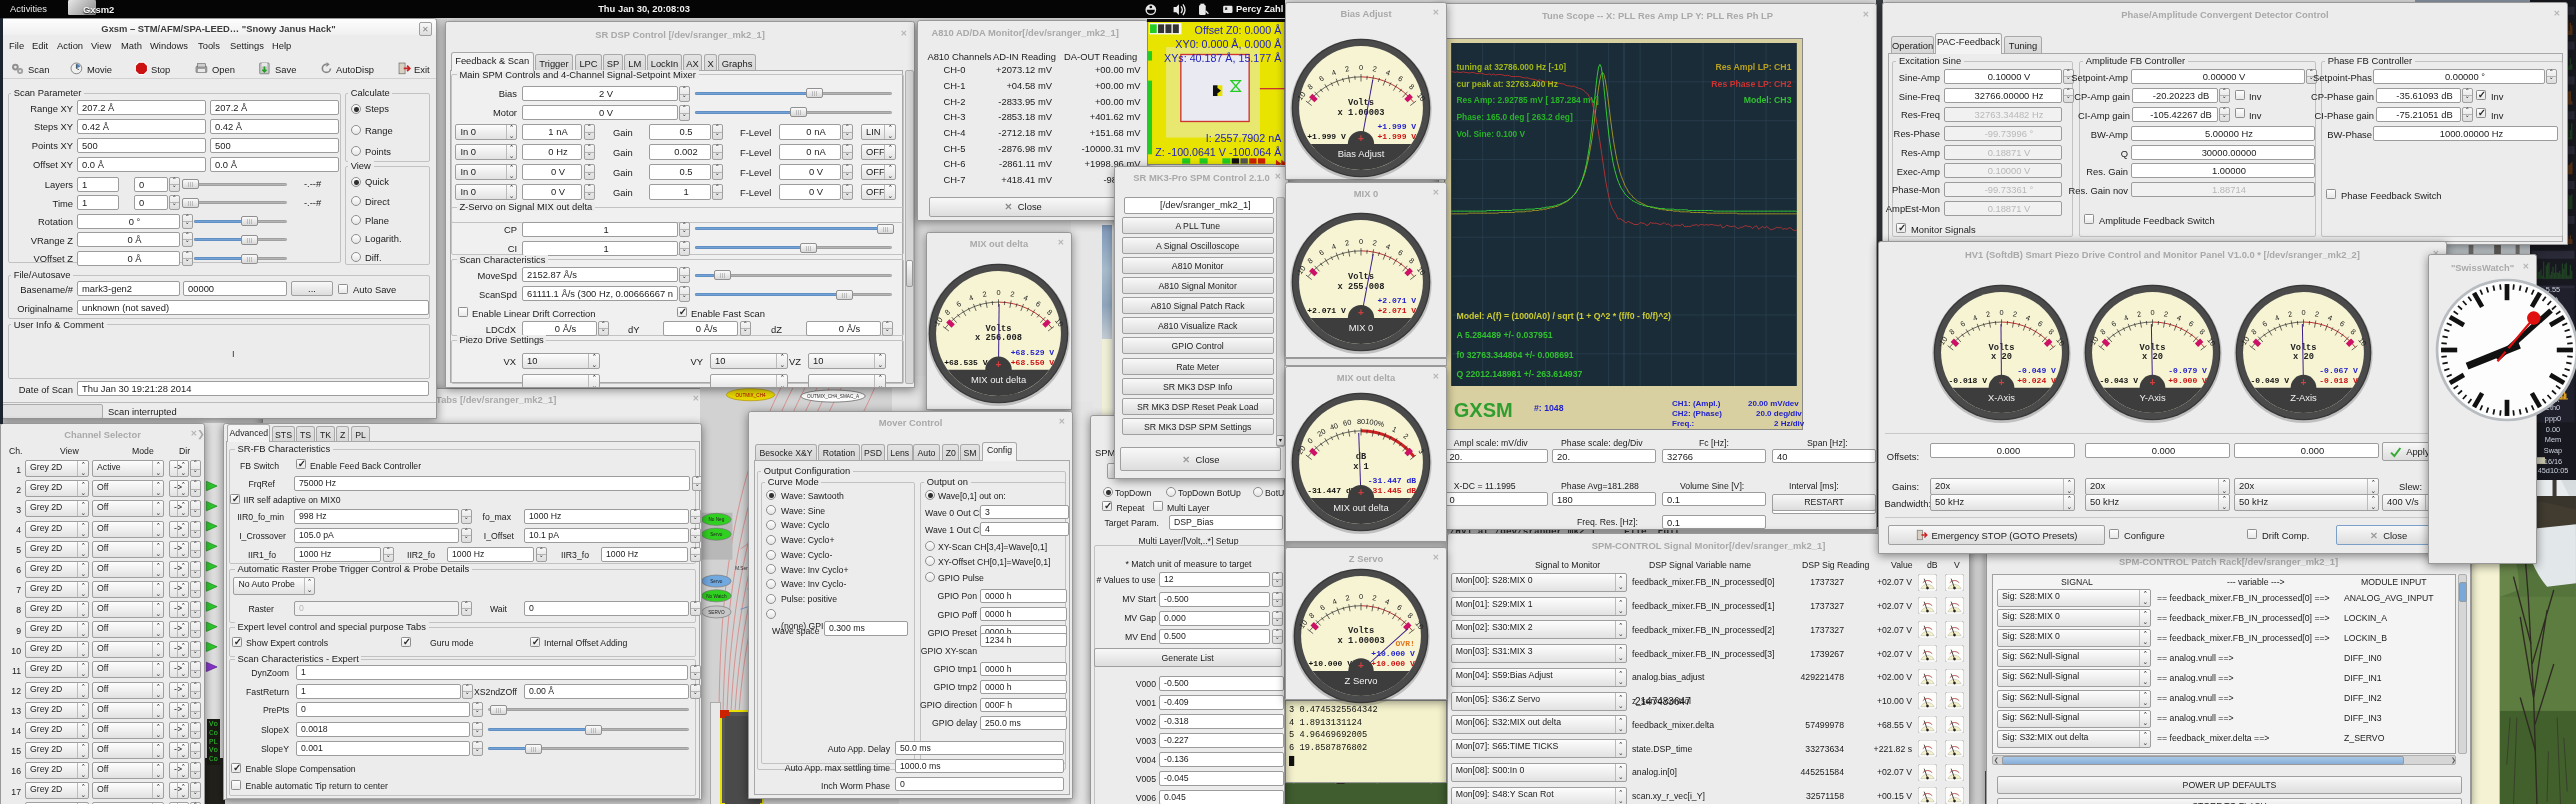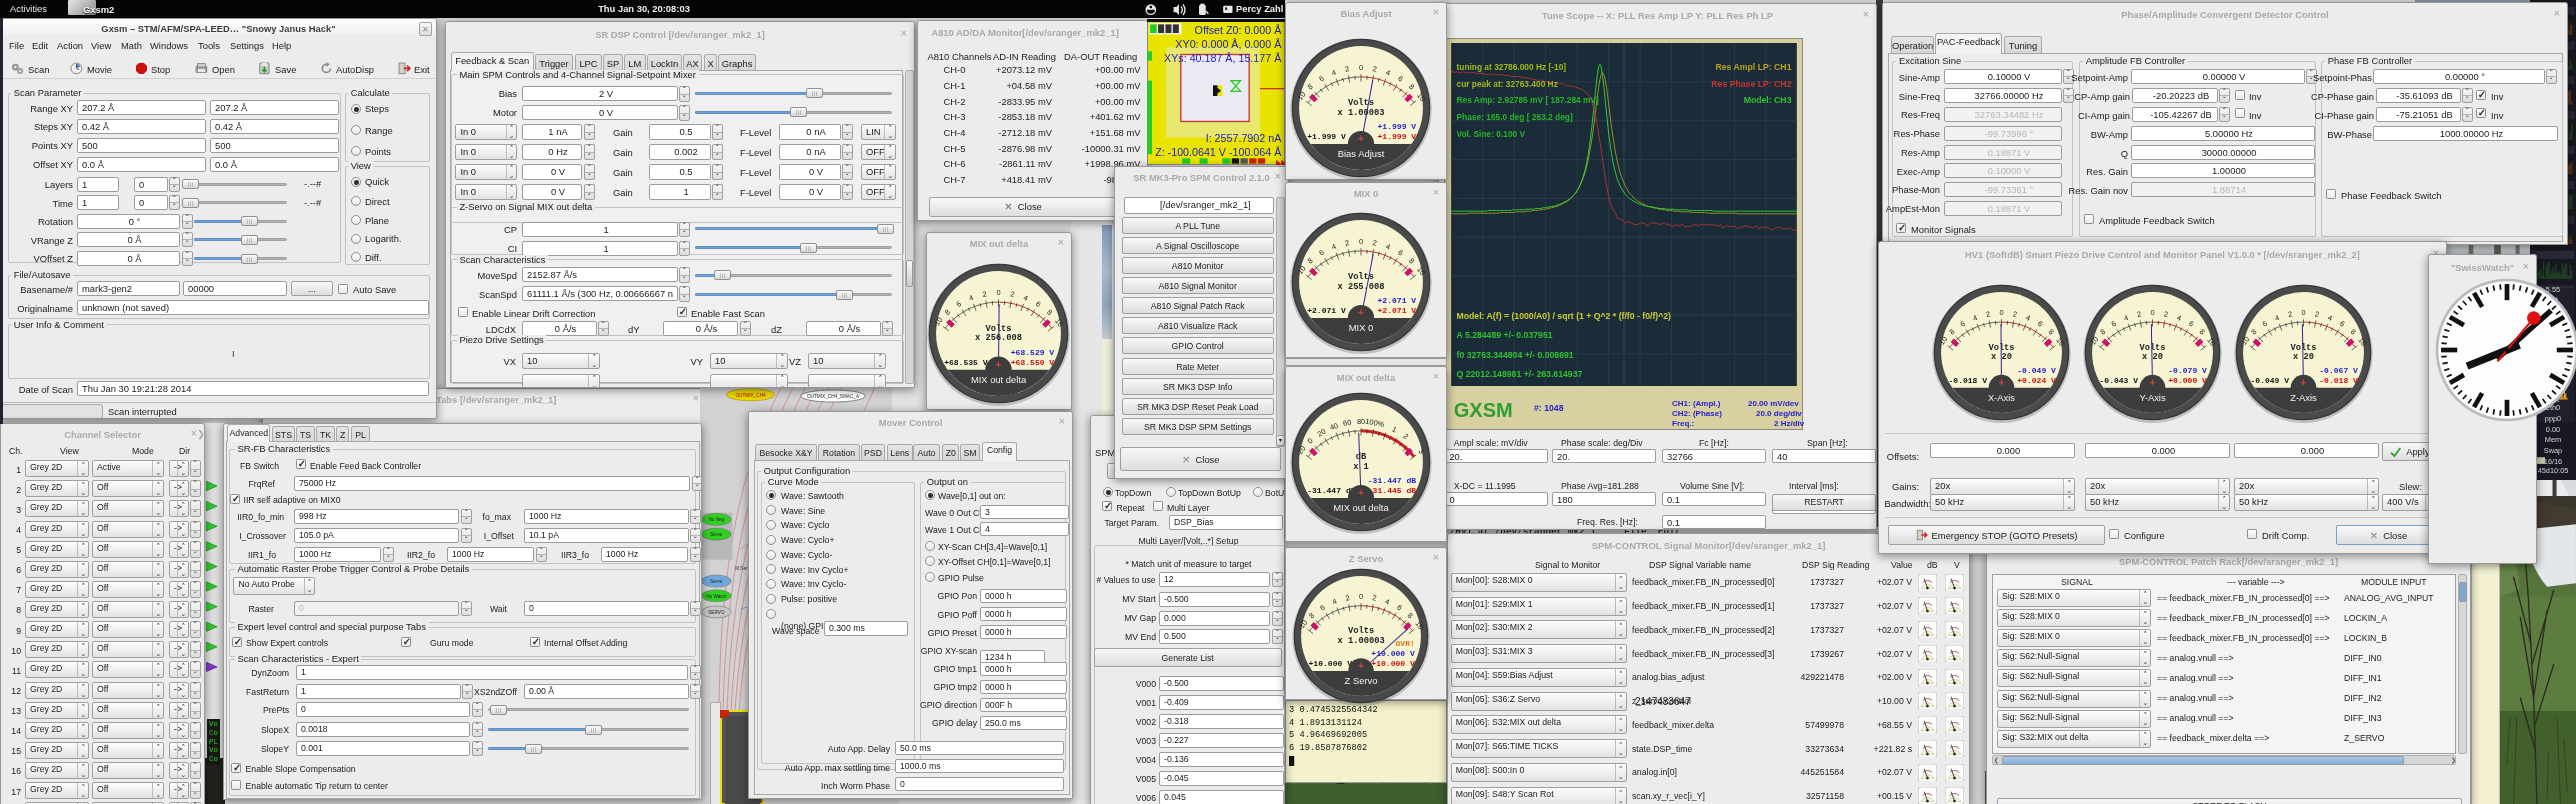--- a/index.html
+++ b/index.html
@@ -937,21 +937,21 @@
 <div class="lbl" style="font-size:8.7px;color:#1a1a1a;left:189px;top:146px;">XY-Offset CH[0,1]=Wave[0,1]</div>
 <div class="radio" style="left:176px;top:160px"></div>
 <div class="lbl" style="font-size:8.7px;color:#1a1a1a;left:189px;top:162px;">GPIO Pulse</div>
 <div class="lbl" style="font-size:8.7px;color:#1a1a1a;left:27px;top:180px;width:201px;text-align:right;">GPIO Pon</div>
 <div class="entry " style="left:231px;top:177px;width:87px;height:14px;font-size:8.7px">0000 h</div>
 <div class="lbl" style="font-size:8.7px;color:#1a1a1a;left:27px;top:199px;width:201px;text-align:right;">GPIO Poff</div>
 <div class="entry " style="left:231px;top:195px;width:87px;height:14px;font-size:8.7px">0000 h</div>
 <div class="lbl" style="font-size:8.7px;color:#1a1a1a;left:27px;top:217px;width:201px;text-align:right;">GPIO Preset</div>
 <div class="entry " style="left:231px;top:213px;width:87px;height:14px;font-size:8.7px">0000 h</div>
 <div class="lbl" style="font-size:8.7px;color:#1a1a1a;left:27px;top:235px;width:201px;text-align:right;">GPIO XY-scan</div>
-<div class="entry " style="left:231px;top:238px;width:65px;height:14px;font-size:8.7px">1234 h</div>
+<div class="entry " style="left:231px;top:221px;width:87px;height:14px;font-size:8.7px">1234 h</div>
 <div class="lbl" style="font-size:8.7px;color:#1a1a1a;left:27px;top:253px;width:201px;text-align:right;">GPIO tmp1</div>
 <div class="entry " style="left:231px;top:250px;width:87px;height:14px;font-size:8.7px">0000 h</div>
 <div class="lbl" style="font-size:8.7px;color:#1a1a1a;left:27px;top:271px;width:201px;text-align:right;">GPIO tmp2</div>
 <div class="entry " style="left:231px;top:268px;width:87px;height:14px;font-size:8.7px">0000 h</div>
 <div class="lbl" style="font-size:8.7px;color:#1a1a1a;left:27px;top:289px;width:201px;text-align:right;">GPIO direction</div>
 <div class="entry " style="left:231px;top:286px;width:87px;height:14px;font-size:8.7px">000F h</div>
 <div class="lbl" style="font-size:8.7px;color:#1a1a1a;left:27px;top:307px;width:201px;text-align:right;">GPIO delay</div>
 <div class="entry " style="left:231px;top:304px;width:87px;height:14px;font-size:8.7px">250.0 ms</div>
 <div class="lbl" style="font-size:8.7px;color:#1a1a1a;left:-60px;top:333px;width:201px;text-align:right;">Auto App. Delay</div>
 <div class="entry " style="left:146px;top:329px;width:169px;height:14px;font-size:8.7px">50.0 ms</div>
@@ -1994,20 +1994,21 @@
 <div class="lbl" style="font-size:8.7px;color:#1a1a1a;left:357px;top:164px;">DIFF_IN3</div>
 <div class="combo" style="left:10px;top:180px;width:154px;height:18px;font-size:8.7px">Sig: S32:MIX out delta<i>⌃<br>⌄</i></div>
 <div class="lbl" style="font-size:8.7px;color:#1a1a1a;left:170px;top:184px;">== feedback_mixer.delta ==&gt;</div>
 <div class="lbl" style="font-size:8.7px;color:#1a1a1a;left:357px;top:184px;">Z_SERVO</div>
 <div class="sbv" style="left:471px;top:23.5px;width:9.4px;height:180px"></div>
 <div class="sbhandle" style="left:472px;top:32px;width:8px;height:20px;background:#7aa8d8"></div>
 <div class="sbh" style="left:5.4px;top:205px;width:464px;height:10px"></div>
 <div class="sbhandle" style="left:14.8px;top:206px;width:402px;height:8.7px;background:linear-gradient(#a8c8e8,#88aed8)"></div>
 <div class="lbl" style="left:6.7px;top:207px;font-size:6px;color:#555">❮</div>
 <div class="lbl" style="left:464px;top:207px;font-size:6px;color:#555">❯</div>
+<div class="btn" style="left:10px;top:226px;width:465px;height:18px;font-size:8.7px">POWER UP DEFAULTS</div>
 <div class="btn" style="left:10px;top:248px;width:465px;height:16px;font-size:8.7px">STORE TO FLASH</div>
 </div>
 <div class="win" style="left:2428px;top:254px;width:109px;height:310px;z-index:10;">
 <div class="title" style="top:6.7px">"SwissWatch"</div>
 <div class="xbtn" style="right:6.7px;top:6.7px">✕</div>
 </div>
 <svg class="abs" style="left:2435px;top:278px;z-index:11" width="144" height="144" viewBox="-107 -107 214 214">
       <circle cx="0" cy="0" r="106" fill="#b8bcc0"></circle>
       <circle cx="0" cy="0" r="102" fill="#fdfdfd"></circle>
       <rect x="-3.5" y="-98" width="7" height="24" fill="#111" transform="rotate(0)"></rect>

